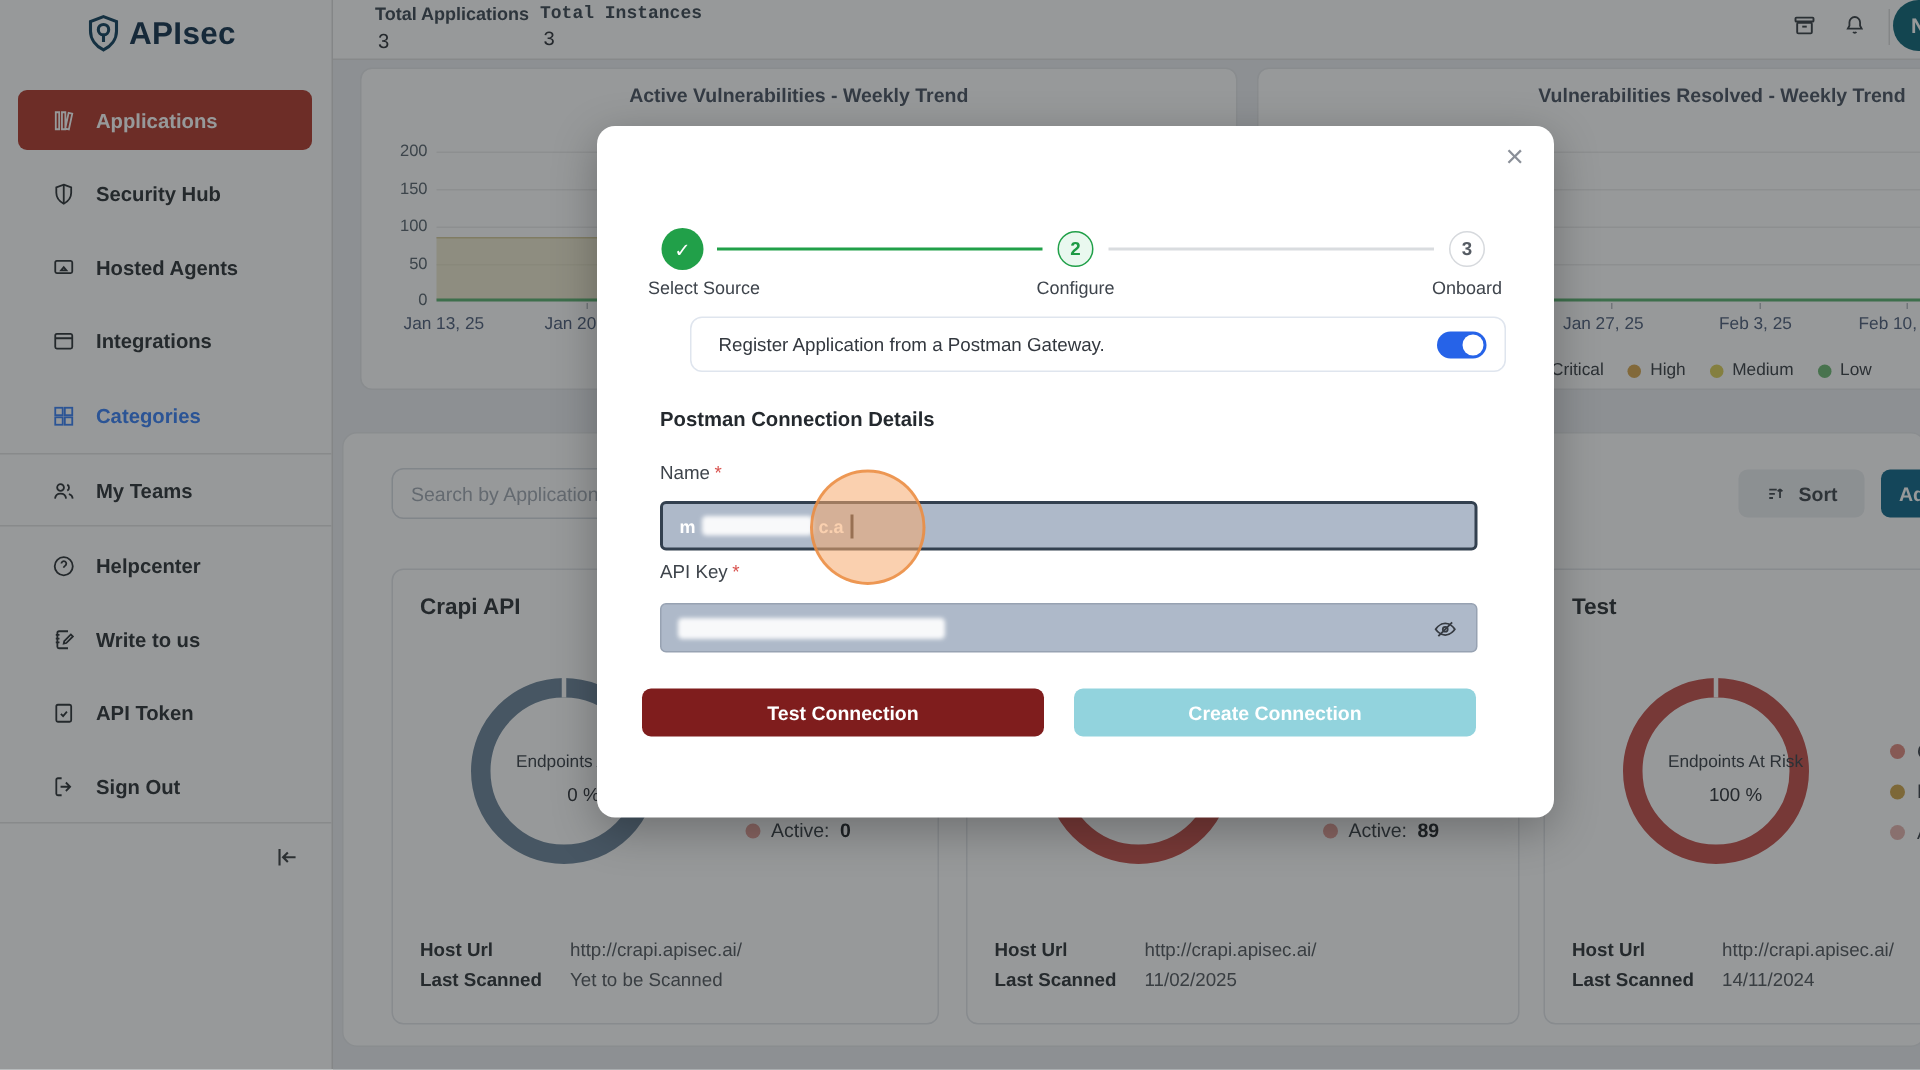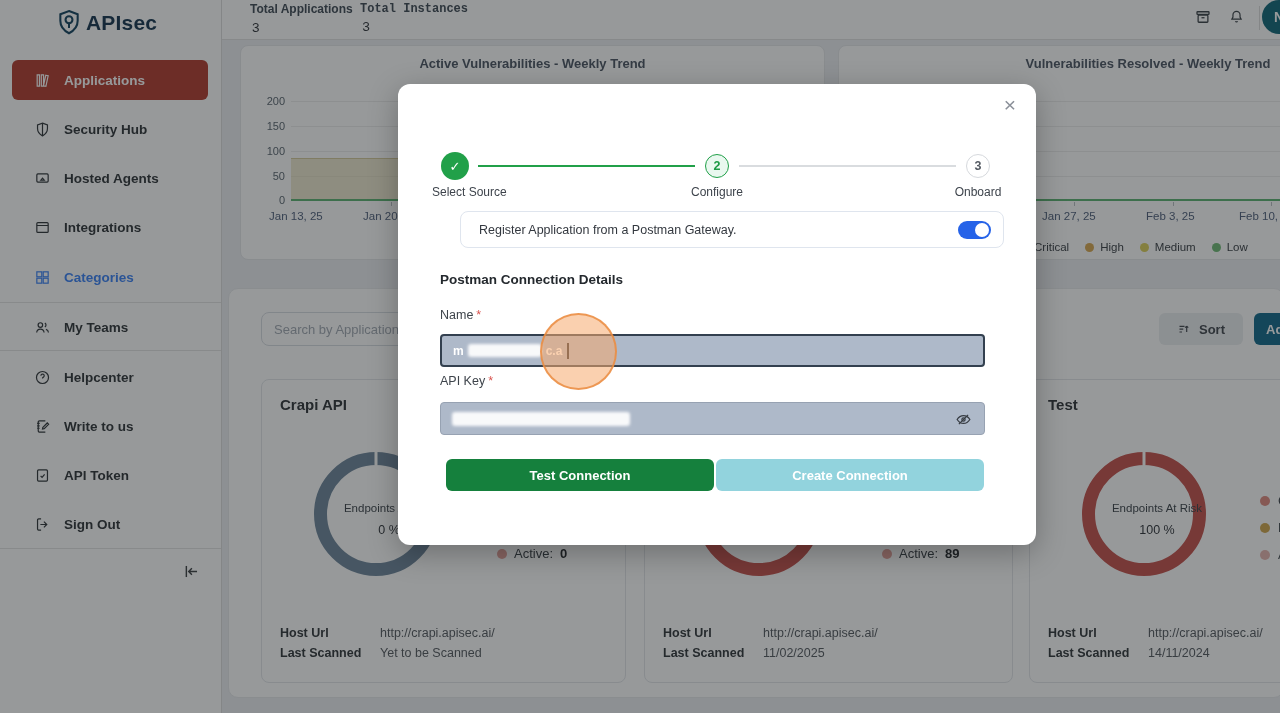--- a/index.html
+++ b/index.html
@@ -81,21 +81,21 @@
   .f-label { position:absolute; left:42px; font-size:12.5px; color:#3e444b; }
   .f-label .req { color:#d9534f; margin-left:3px; }
   .field { position:absolute; left:42px; width:545px; height:33px; border-radius:4px; background:#aeb9c9; display:flex; align-items:center; padding:0 11px; gap:4px; }
   .field-name { top:250px; border:2px solid #33404f; }
   .field-key { top:318px; border:1px solid #97a2b2; }
   .redact { background:#ffffff; opacity:.92; filter:blur(1.5px); border-radius:3px; }
   .wtext { color:#ffffff; font-size:12px; font-weight:600; }
   .caret { width:2px; height:16px; background:#262b33; margin-left:1px; }
   .eye-btn { position:absolute; right:12px; top:8px; color:#363b42; cursor:pointer; background:none; border:none; padding:0; }
   .m-btn { position:absolute; top:375px; width:268px; height:32px; border:none; border-radius:6px; color:#ffffff; font-size:13px; font-weight:700; cursor:pointer; font-family:"Liberation Sans",sans-serif; }
-  .btn-test { left:48px; background:#15803d; }
+  .btn-test { left:30px; background:#7f1d1d; }
   .btn-create { left:318px; background:#92d3dd; }
 
   .cursor-highlight { position:absolute; left:540px; top:313px; width:77px; height:77px; border-radius:50%; background:rgba(246,170,110,.55); border:2.5px solid rgba(234,138,60,.8); z-index:60; pointer-events:none; }
 </style>
 </head>
 <body>
 
 <div class="sidebar">
   <div class="logo">
     <span>

